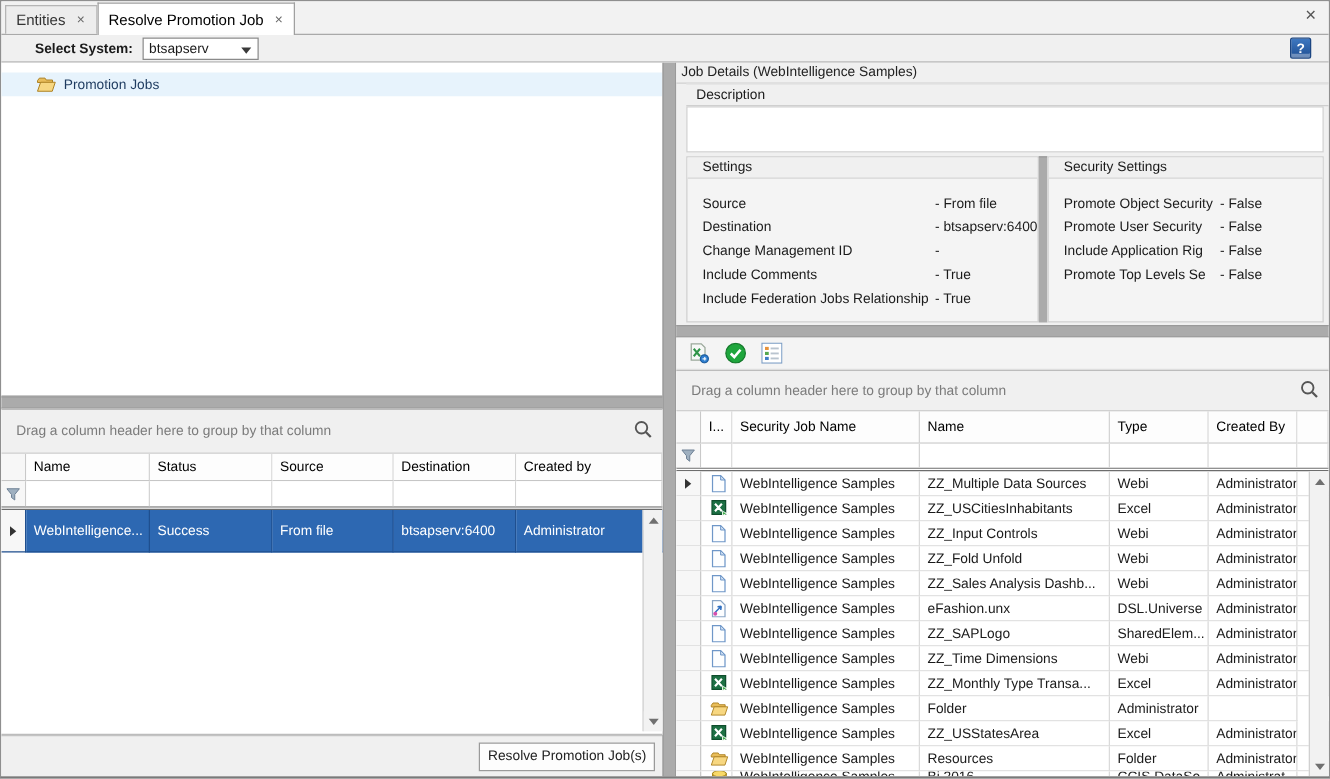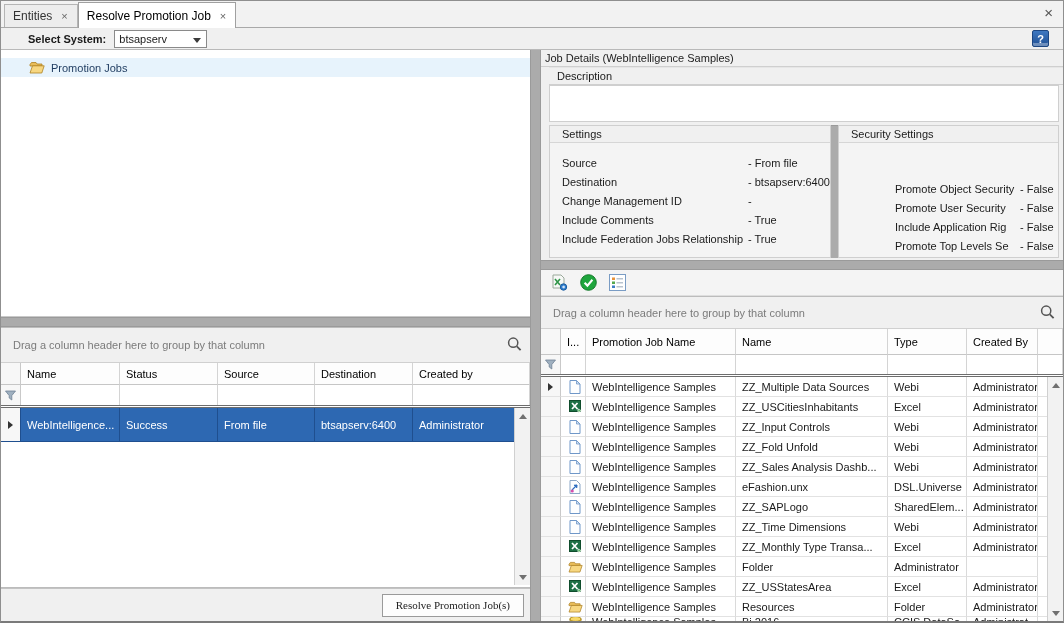--- a/index.html
+++ b/index.html
@@ -49,21 +49,21 @@
   .lg-row { display:grid; grid-template-columns:20px 99px 98px 97px 98px 1fr; }
   .rg-row { display:grid; grid-template-columns:20px 25px 150px 152px 79px 71px 1fr; }
 
   
   #left-grid { flex:1; min-height:0; margin:0; border-left:none; border-right:none; }
   #left-grid .group-panel { height:35px; }
   #left-grid .lg-head { height:22px; }
   #left-grid .filter-row { height:23px; }
   #left-grid .row { height:34px; }
   .bottombar { height:33px; flex:0 0 auto; background:#f0f0f0; border-top:1px solid #c3c3c3; display:flex; align-items:center; justify-content:flex-end; padding-right:6px; }
-  .btn { height:23px; padding:0 13px; background:#fdfdfd; border:1px solid #9a9a9a; font-size:11px; color:#222;font-family:Liberation Serif, serif; }
+  .btn { height:23px; padding:0 6px; background:#fdfdfd; border:1px solid #9a9a9a; font-size:11px; color:#222; }
 
   
   .vscroll { position:absolute; right:0; width:16px; background:#f2f2f2; border-left:1px solid #d0d0d0; }
   .sbtn { position:absolute; left:0; width:15px; height:16px; background:#f2f2f2; display:flex; align-items:center; justify-content:center; }
   .sbtn.up { top:0; }
   .sbtn.down { bottom:0; }
   .tri-up { width:0; height:0; border-left:4px solid transparent; border-right:4px solid transparent; border-bottom:5px solid #707070; }
   .tri-down { width:0; height:0; border-left:4px solid transparent; border-right:4px solid transparent; border-top:5px solid #707070; }
 
   
@@ -72,22 +72,22 @@
   .desc-box { height:37px; flex:0 0 auto; background:#fff; border:1px solid #cfcfcf; margin:0 4px 3px 8px; }
   .settings-wrap { height:133px; flex:0 0 auto; display:flex; margin:0 4px 2px 8px; }
   .panel { background:#f4f4f4; border:1px solid #cfcfcf; display:flex; flex-direction:column; }
   .panel-hdr { height:17px; background:#f0f0f0; border-bottom:1px solid #d6d6d6; padding-left:12px; display:flex; align-items:center; }
   .panel-body { flex:1; padding:10px 0 0 12px; }
   .kv { display:flex; height:19px; align-items:center; }
   .kv .k { flex:0 0 auto; }
   .settings-panel { width:282px; flex:0 0 auto; }
   .settings-panel .k { width:186px; }
   .panel-gap { width:7px; flex:0 0 auto; background:#ababab; border-top:1px solid #9a9a9a; }
-  .security-panel { flex:1;gap:26px; }
-  .security-panel .k { width:125px;margin-left:44px; }
+  .security-panel { flex:1; }
+  .security-panel .k { width:125px; }
 
   .toolbar { height:26px; flex:0 0 auto; background:#f4f4f4; display:flex; align-items:center; gap:9px; padding-left:8px; border-bottom:1px solid #dedede; }
   .toolbtn { width:20px; height:20px; display:flex; align-items:center; justify-content:center; }
 
   
   #right-grid { flex:1; min-height:0; border-left:none; border-right:none; border-bottom:none; }
   #right-grid .group-panel { height:32px; }
   #right-grid .rg-head { height:26px; }
   #right-grid .filter-row { height:22px; }
   #right-grid .row { height:20px; }
@@ -286,21 +286,21 @@
           <span>Drag a column header here to group by that column</span>
           <span class="searchwrap" id="rg-search"><svg width="15" height="15" viewBox="0 0 15 15">
                 <circle cx="6.2" cy="6.2" r="4.6" fill="none" stroke="#555" stroke-width="1.5"></circle>
                 <line x1="9.8" y1="9.8" x2="13.6" y2="13.6" stroke="#555" stroke-width="1.8"></line>
               </svg></span>
         </div>
         <div id="rg-head">
             <div class="rg-row rg-head">
               <div class="hdr-cell marker-cell"></div>
               <div class="hdr-cell">I...</div>
-              <div class="hdr-cell">Promotion Job Name</div>
+              <div class="hdr-cell">Security Job Name</div>
               <div class="hdr-cell">Name</div>
               <div class="hdr-cell">Type</div>
               <div class="hdr-cell">Created By</div>
               <div class="hdr-cell"></div>
             </div>
           </div>
         <div id="rg-filter">
             <div class="rg-row filter-row">
               <div class="flt-cell marker-cell">
                 <svg width="11" height="11" viewBox="0 0 11 11">

